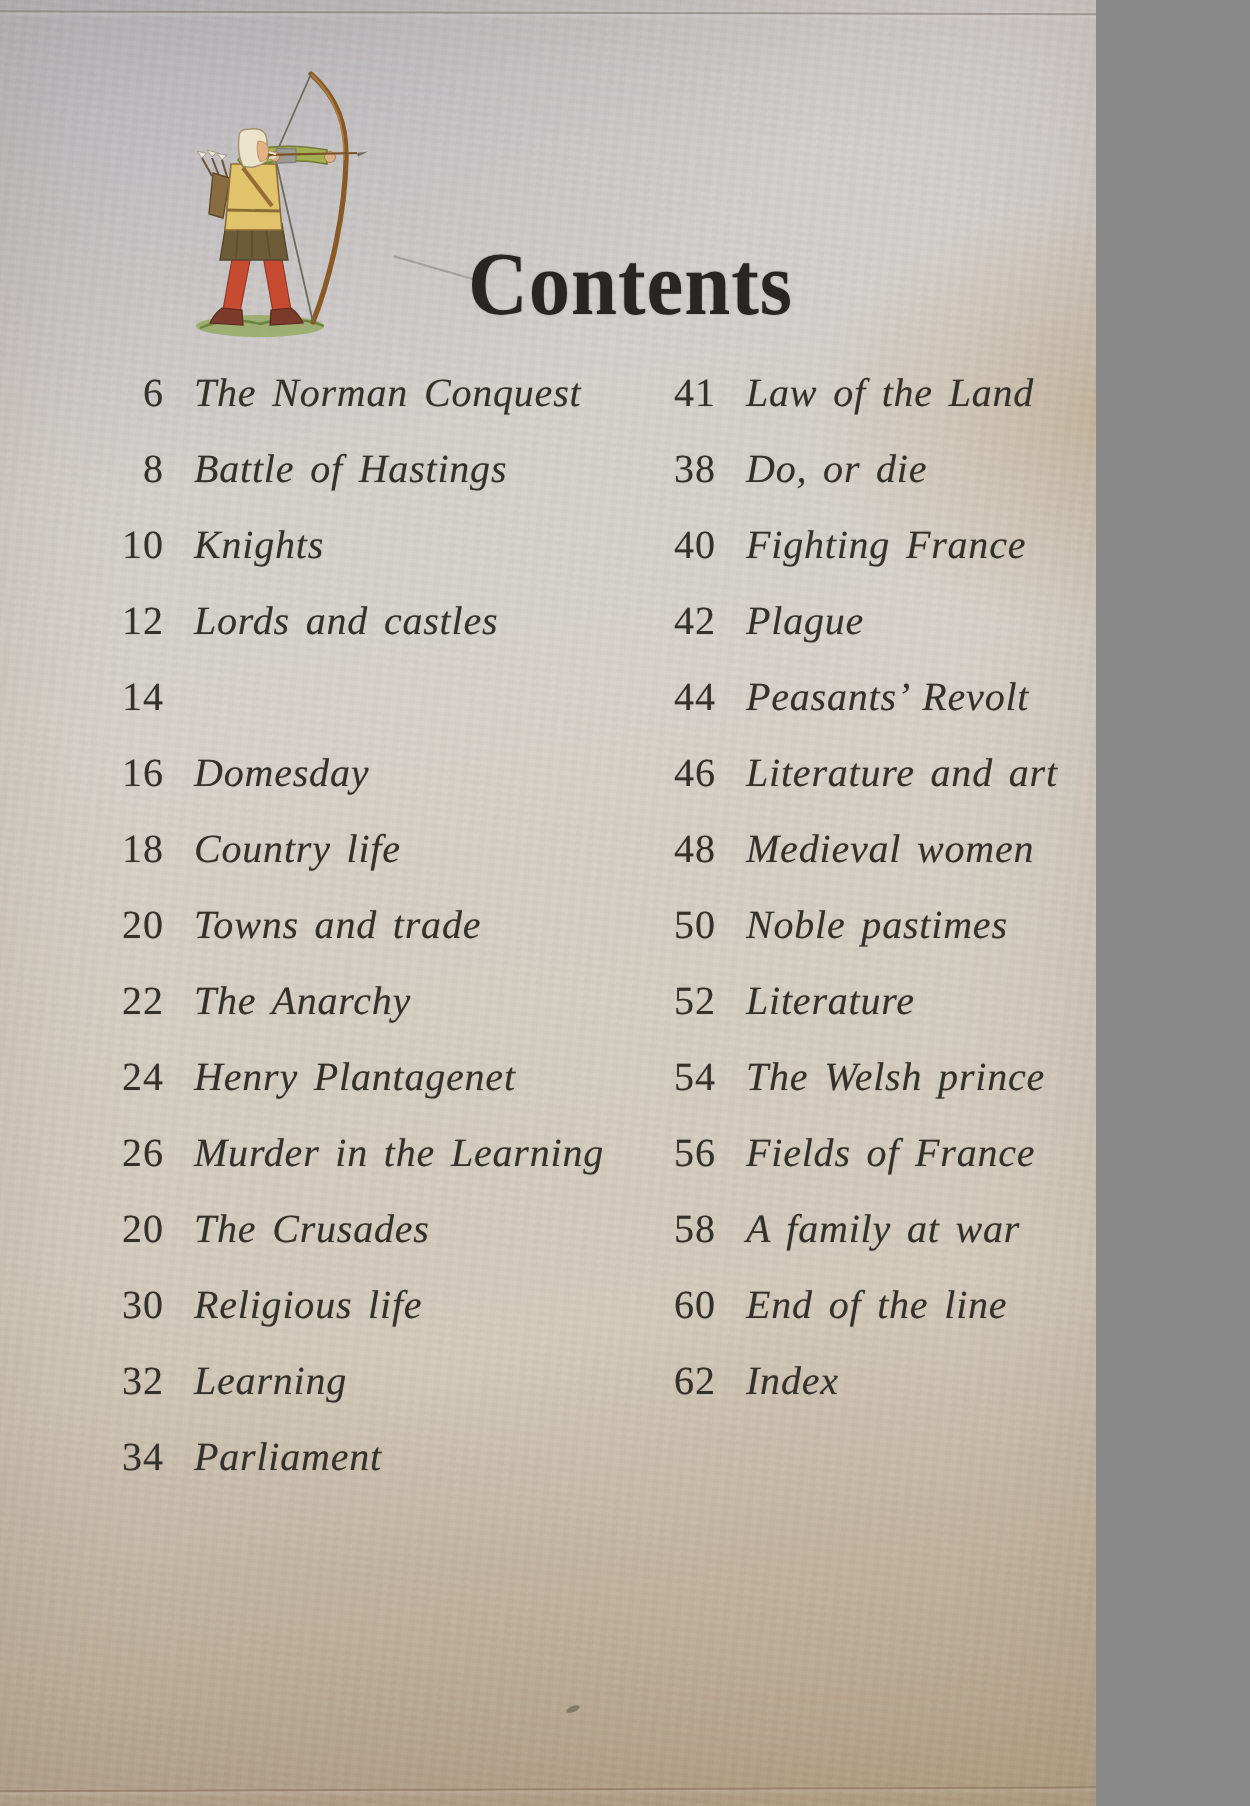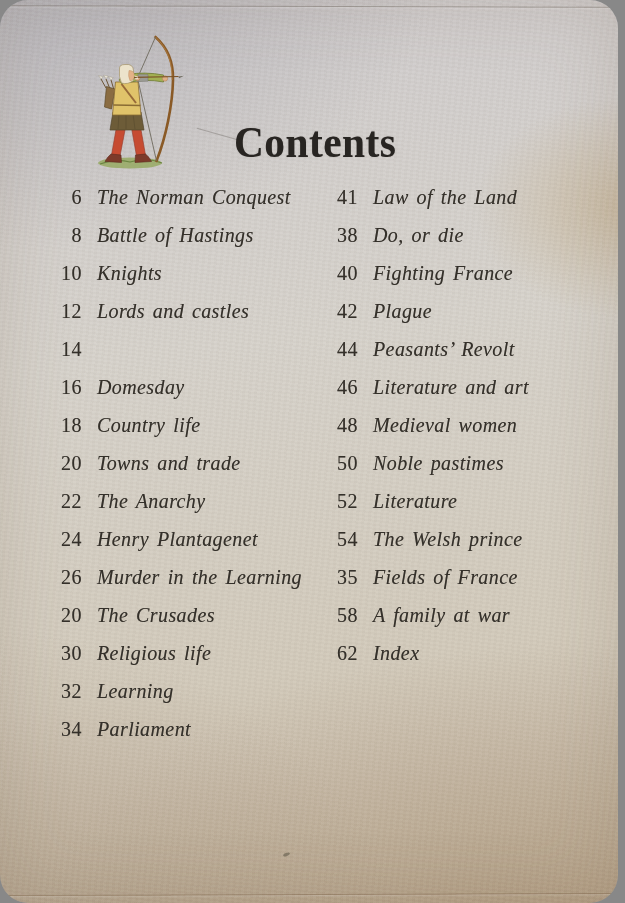--- a/index.html
+++ b/index.html
@@ -1,28 +1,27 @@
 <!DOCTYPE html>
 <html style="--ink: #34302a; --title-ink: #282522; --paper: #d4d0c9; --paper-shadow: #b3a28c;"><head>
 <meta charset="utf-8">
 <style>
   html,body{margin:0;padding:0;background:#888;}
   #page{
     position:relative;
-    width:618px;height:903px;
+    width:548px;height:903px;
     overflow:hidden;
     font-family:"Liberation Serif", serif;
     background:
       radial-gradient(ellipse 230px 170px at 101% 23%, rgba(182,148,88,0.34), rgba(182,148,88,0) 65%),
       radial-gradient(ellipse 720px 430px at 88% 106%, rgba(150,120,86,0.30), rgba(150,120,86,0) 72%),
       radial-gradient(ellipse 640px 500px at -6% 108%, rgba(143,119,94,0.30), rgba(143,119,94,0) 70%),
       radial-gradient(ellipse 580px 420px at 4% -6%, rgba(146,146,157,0.45), rgba(146,146,157,0) 72%),
       linear-gradient(172deg, #cfccce 0%, #d6d2cb 38%, #d2cabb 72%, #bdac95 100%);
     box-shadow: inset 0 0 70px rgba(115,95,72,0.18);
-    border-radius: 28px;
   }
   .grain{
     position:absolute;inset:0;pointer-events:none;
     background-image:
       repeating-linear-gradient(7deg, rgba(60,45,30,0.018) 0 2px, rgba(255,255,255,0.02) 2px 4px),
       repeating-linear-gradient(96deg, rgba(60,45,30,0.016) 0 3px, rgba(255,255,255,0.02) 3px 6px);
   }
   .crease{position:absolute;height:1px;pointer-events:none;}
   .crease.top{left:-5px;width:640px;top:6px;background:rgba(104,95,86,0.42);transform:rotate(0.15deg);box-shadow:0 1px 2px rgba(255,255,255,0.35);}
   .crease.bottom{left:-5px;width:640px;top:894px;background:rgba(124,99,74,0.45);transform:rotate(-0.2deg);box-shadow:0 1px 2px rgba(255,255,255,0.3);}
@@ -213,25 +212,29 @@
       </div>
       <div class="toc-row">
         <span class="toc-num">52</span>
         <span class="toc-label">Literature</span>
       </div>
       <div class="toc-row">
         <span class="toc-num">54</span>
         <span class="toc-label">The Welsh prince</span>
       </div>
       <div class="toc-row">
-        <span class="toc-num">35</span>
+        <span class="toc-num">56</span>
         <span class="toc-label">Fields of France</span>
       </div>
       <div class="toc-row">
         <span class="toc-num">58</span>
         <span class="toc-label">A family at war</span>
       </div>
       <div class="toc-row">
+        <span class="toc-num">60</span>
+        <span class="toc-label">End of the line</span>
+      </div>
+      <div class="toc-row">
         <span class="toc-num">62</span>
         <span class="toc-label">Index</span>
       </div>
     </div>
 </div>
 
 </body></html>

